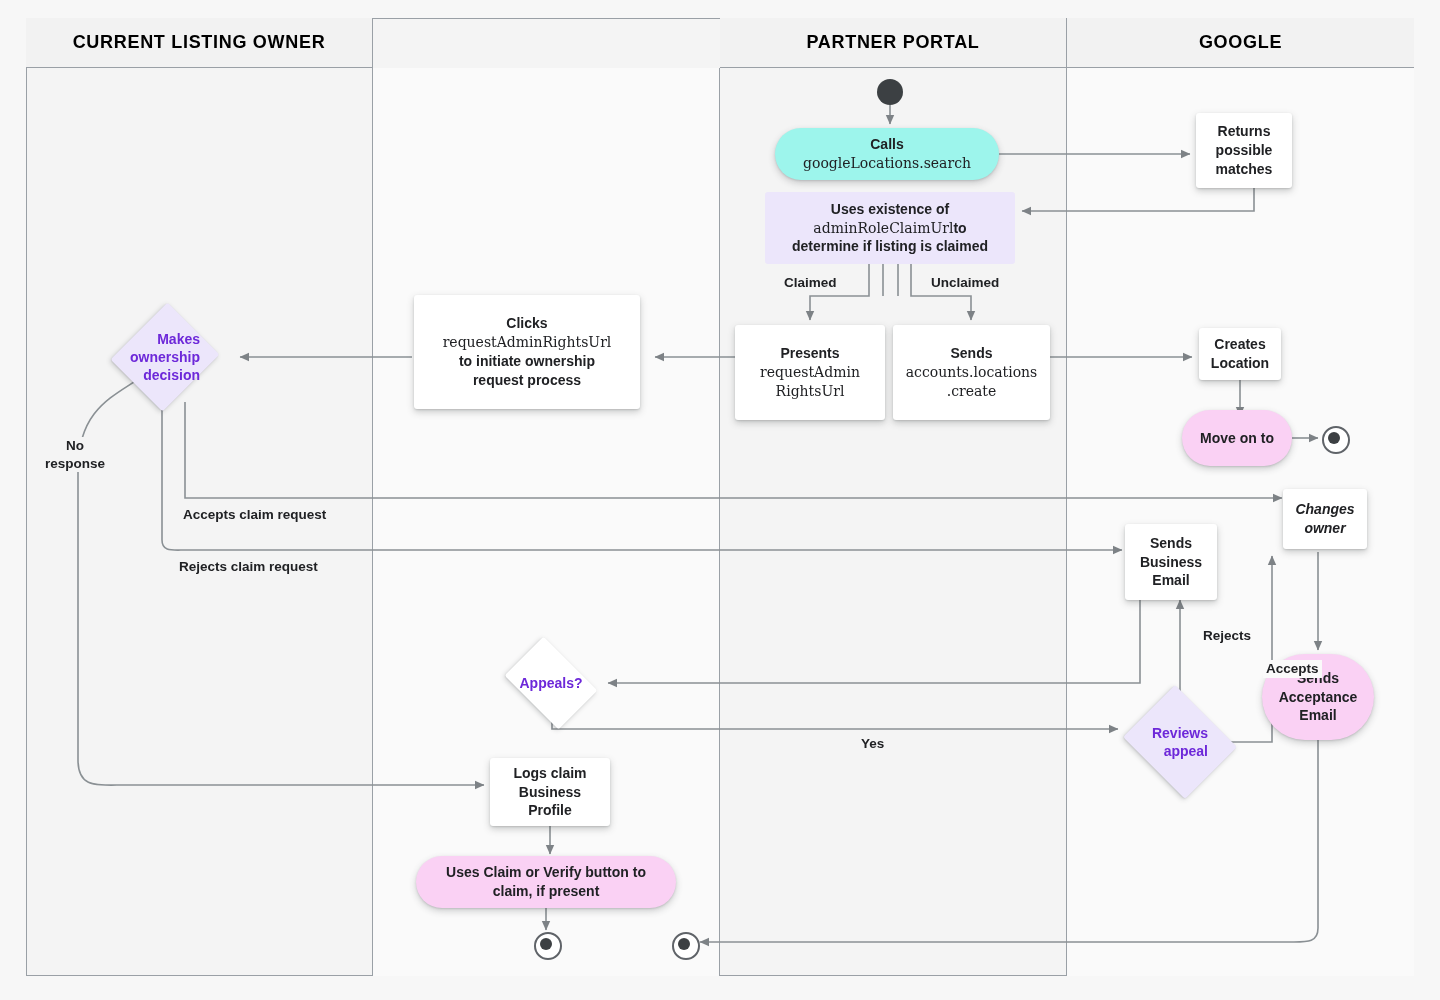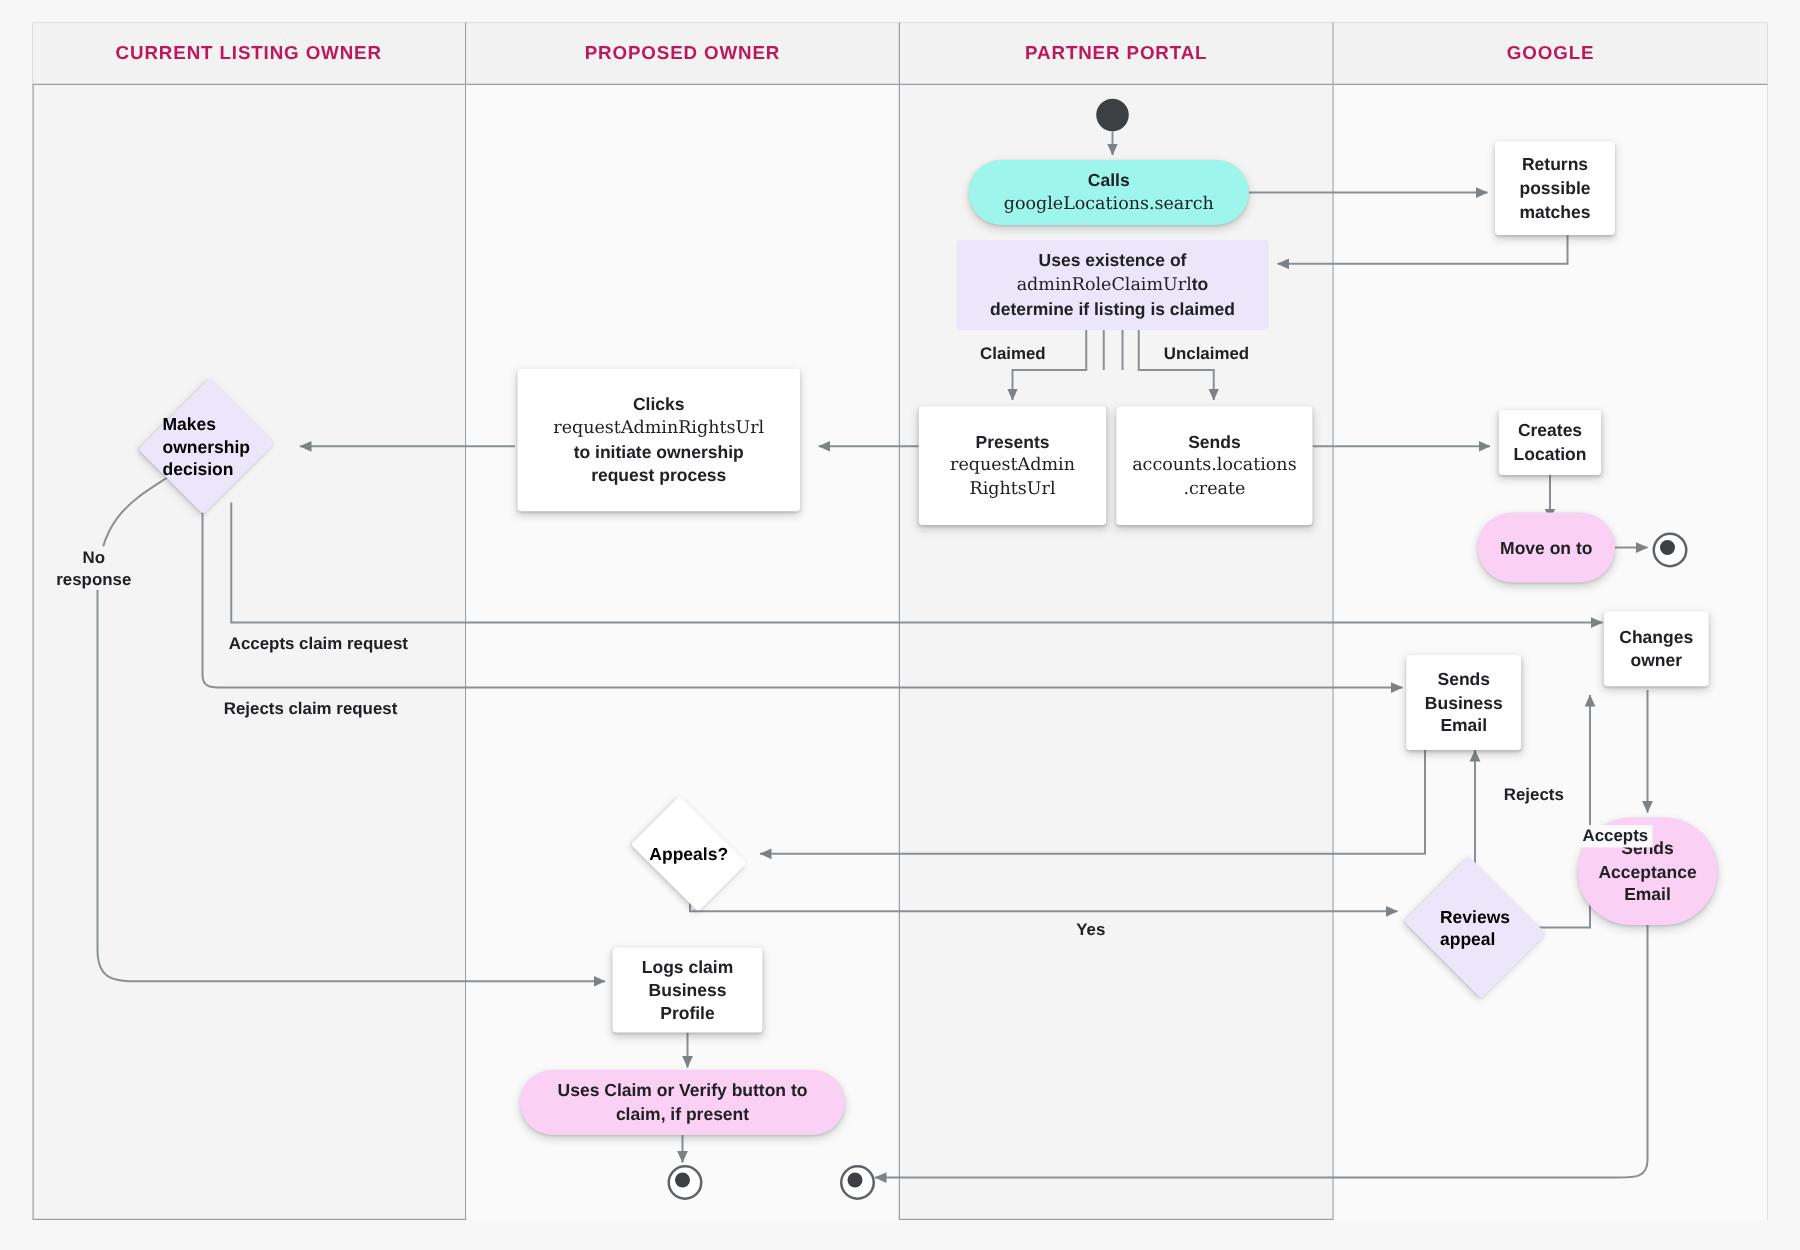--- a/index.html
+++ b/index.html
@@ -5,62 +5,59 @@
   html,body{margin:0;padding:0;background:#f7f7f7;}
   body{width:1440px;height:1000px;font-family:"Liberation Sans",sans-serif;overflow:hidden;}
   #canvas{position:relative;width:1440px;height:1000px;}
   svg#wires{position:absolute;left:0;top:0;width:1440px;height:1000px;pointer-events:none;}
 
   
   .lane-frame{position:absolute;left:26px;top:18px;width:1388px;height:958px;border:1px solid #9aa0a6;box-sizing:border-box;background:#f4f4f4;}
   .lane-head{position:absolute;top:18px;height:50px;border-right:1px solid #9aa0a6;border-bottom:1px solid #9aa0a6;box-sizing:border-box;
              display:flex;align-items:center;justify-content:center;background:#f2f2f2;}
   .lane-head.last{border-right:none;}
-  .lane-head span{font-size:15px;font-weight:700;letter-spacing:.7px;color:#be185d;}
+  .lane-head span{font-size:18px;font-weight:700;letter-spacing:.7px;color:#000000;}
   .lane-body{position:absolute;top:68px;height:908px;border-right:1px solid #9aa0a6;box-sizing:border-box;}
   .lane-body.last{border-right:none;}
   .lane-body.alt{background:#fafafa;}
 
   
   .node{position:absolute;box-sizing:border-box;display:flex;align-items:center;justify-content:center;text-align:center;
         font-size:14px;line-height:1.35;color:#202124;font-weight:700;z-index:5;}
   .proc{background:#ffffff;border-radius:3px;box-shadow:0 3px 7px rgba(60,64,67,.26),0 1px 2px rgba(60,64,67,.18);padding:6px 16px;}
   .round{border-radius:999px;box-shadow:0 3px 7px rgba(60,64,67,.24),0 1px 2px rgba(60,64,67,.16);padding:6px 12px;}
   .cyan{background:#9df5ec;}
   .pink{background:#fad1f4;}
   .lavbox{background:#ece6fb;border-radius:3px;padding:6px 8px;}
   .mono{font-family:"DejaVu Serif",serif;font-weight:400;}
 
   .diamond{position:absolute;z-index:5;}
   .diamond .dshape{position:absolute;left:0;top:0;width:100%;height:100%;
        transform:rotate(45deg) scale(.707);border-radius:4px;
        box-shadow:0 3px 7px rgba(60,64,67,.22),0 1px 2px rgba(60,64,67,.15);}
   .diamond .dlabel{position:absolute;left:0;top:0;width:100%;height:100%;display:flex;align-items:center;justify-content:center;
-       text-align:left;font-size:14px;font-weight:700;color:#000000;line-height:1.3;}
+       text-align:right;font-size:14px;font-weight:700;color:#6d28d9;line-height:1.3;}
 
   .startdot{position:absolute;width:26px;height:26px;border-radius:50%;background:#3c4043;z-index:6;}
   .enddot{position:absolute;width:24px;height:24px;border-radius:50%;border:2px solid #5f6368;background:#fff;z-index:6;}
   .enddot::after{content:"";position:absolute;left:4px;top:4px;width:12px;height:12px;border-radius:50%;background:#3c4043;}
 
   .edgelabel{position:absolute;font-size:13.5px;font-weight:700;color:#202124;z-index:7;background:#f4f4f4;padding:0 3px;
              line-height:1.3;text-align:center;}
   .edgelabel.on-alt{background:#fafafa;margin-left:44px;}
 </style>
 </head>
 <body>
 
 <div id="canvas">
 
   <div class="lane-frame"></div>
 
   <div class="lane-head" style="left:26px;width:347px;">
     <span>CURRENT LISTING OWNER</span>
-  </div>
-  <div class="lane-head" style="left:373px;width:347px;">
-    <span>PROPOSED OWNER</span>
   </div>
   <div class="lane-head" style="left:720px;width:347px;">
     <span>PARTNER PORTAL</span>
   </div>
   <div class="lane-head last" style="left:1067px;width:347px;">
     <span>GOOGLE</span>
   </div>
 
   <div class="lane-body" style="left:26px;width:347px;"></div>
   <div class="lane-body alt" style="left:373px;width:347px;"></div>
@@ -190,21 +187,21 @@
     <div class="dshape" style="background:#ece6fb;"></div>
     <div class="dlabel">
       <div>
           <div>Makes</div>
           <div>ownership</div>
           <div>decision</div>
         </div>
     </div>
   </div>
 
-  <div class="node proc" style="left:1283px;top:489px;width:84px;height:60px;">
+  <div class="node proc" style="left:1283px;top:489px;width:84px;height:60px;font-style:italic;">
     <div>
       <div>Changes</div>
       <div>owner</div>
     </div>
   </div>
 
   <div class="node proc" style="left:1125px;top:524px;width:92px;height:76px;">
     <div>
       <div>Sends</div>
       <div>Business</div>

